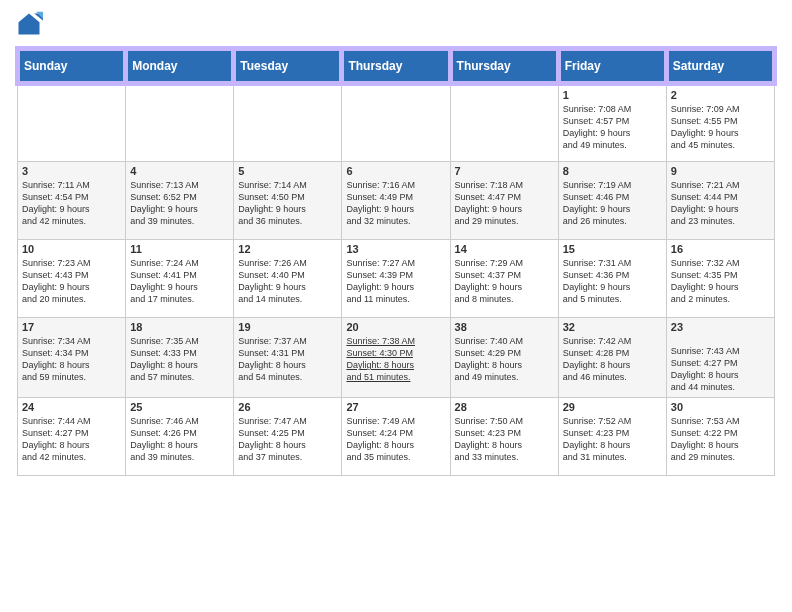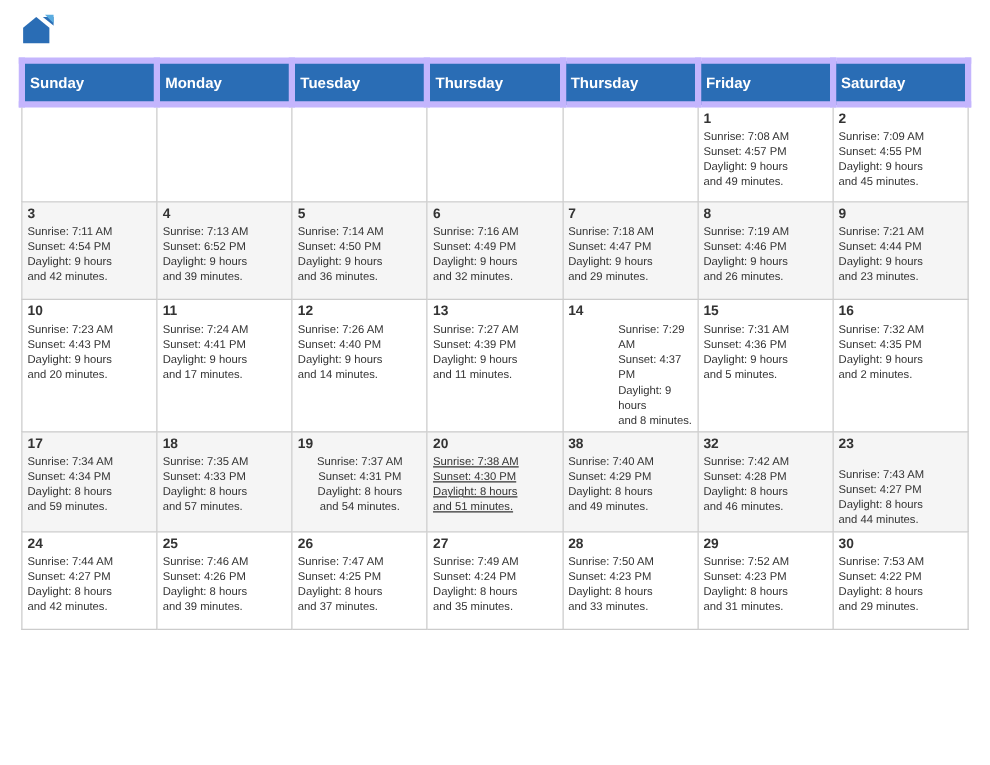--- a/index.html
+++ b/index.html
@@ -222,21 +222,21 @@
           </td>
           <td>
             <span class="day-num">13</span>
             <div class="day-info" style="white-space: pre-line;">Sunrise: 7:27 AM
 Sunset: 4:39 PM
 Daylight: 9 hours
 and 11 minutes.</div>
           </td>
           <td>
             <span class="day-num">14</span>
-            <div class="day-info" style="white-space: pre-line; margin-left: 40px;">Sunrise: 7:29 AM
+            <div class="day-info" style="white-space: pre-line;">Sunrise: 7:29 AM
 Sunset: 4:37 PM
 Daylight: 9 hours
 and 8 minutes.</div>
           </td>
           <td>
             <span class="day-num">15</span>
             <div class="day-info" style="white-space: pre-line;">Sunrise: 7:31 AM
 Sunset: 4:36 PM
 Daylight: 9 hours
 and 5 minutes.</div>
@@ -259,21 +259,21 @@
           </td>
           <td>
             <span class="day-num">18</span>
             <div class="day-info" style="white-space: pre-line;">Sunrise: 7:35 AM
 Sunset: 4:33 PM
 Daylight: 8 hours
 and 57 minutes.</div>
           </td>
           <td>
             <span class="day-num">19</span>
-            <div class="day-info" style="white-space: pre-line; text-align: center;">Sunrise: 7:37 AM
+            <div class="day-info" style="white-space: pre-line;">Sunrise: 7:37 AM
 Sunset: 4:31 PM
 Daylight: 8 hours
 and 54 minutes.</div>
           </td>
           <td>
             <span class="day-num">20</span>
             <div class="day-info" style="white-space: pre-line; text-decoration: underline;">Sunrise: 7:38 AM
 Sunset: 4:30 PM
 Daylight: 8 hours
 and 51 minutes.</div>

